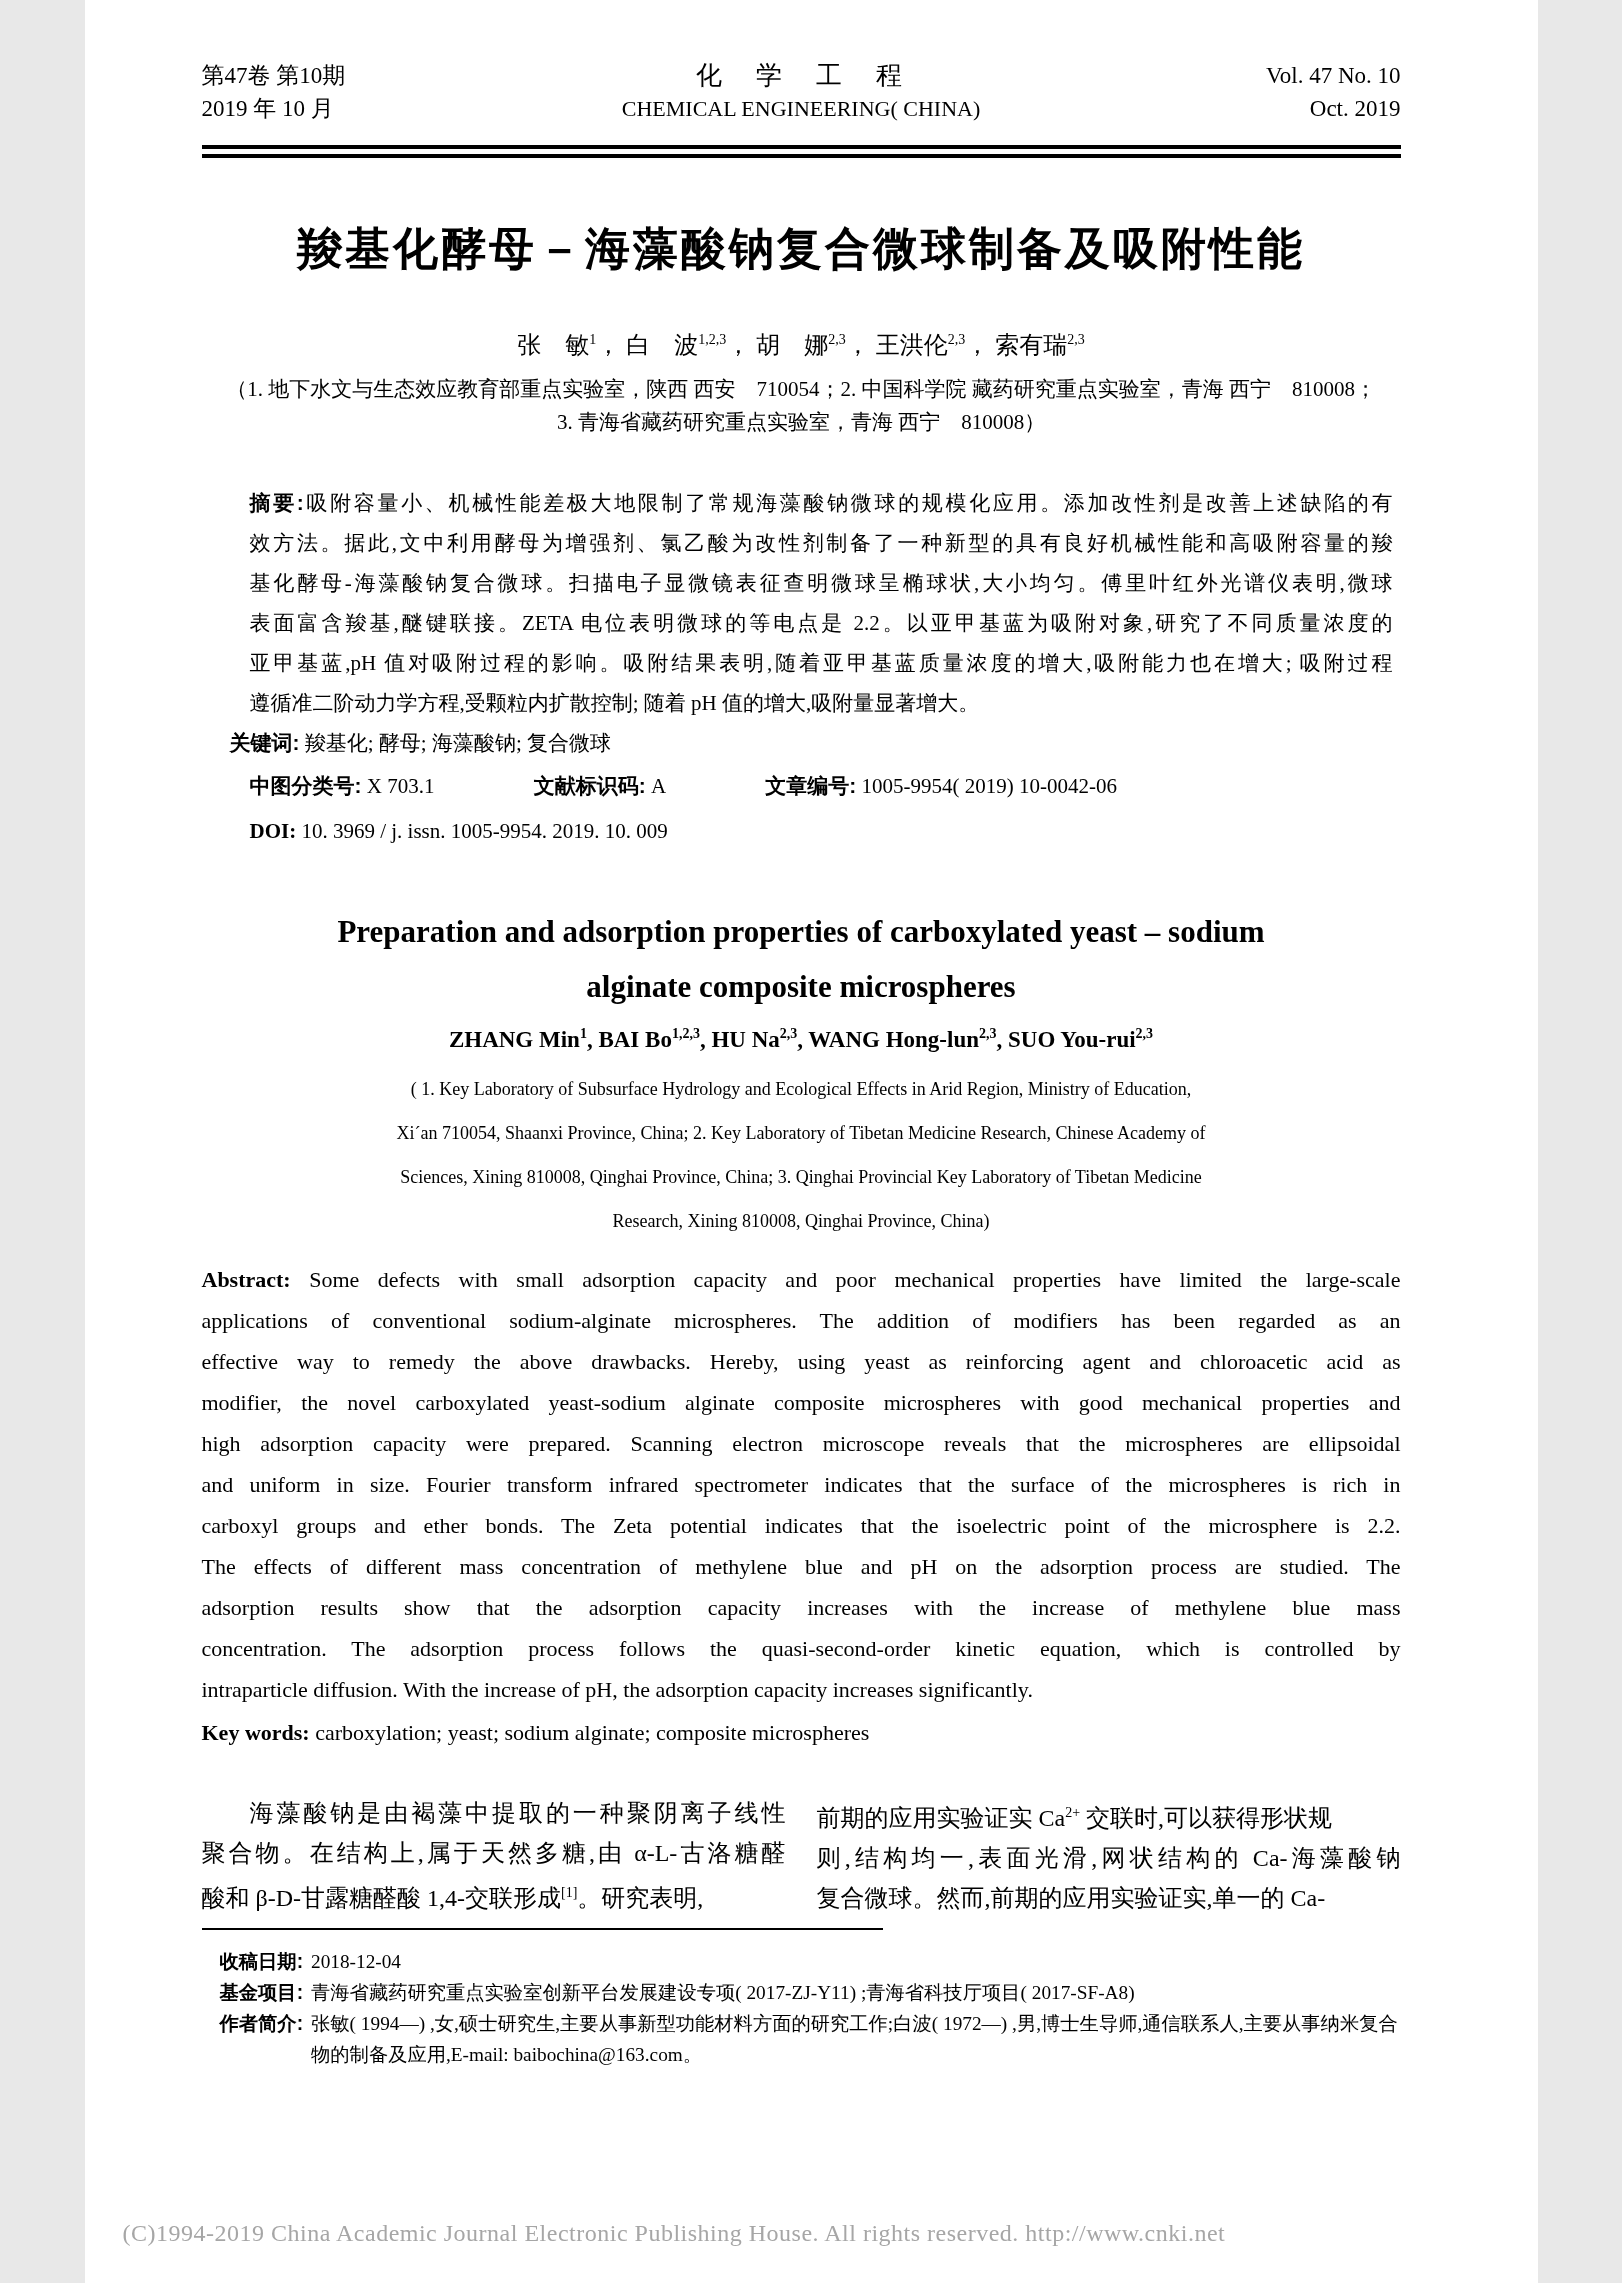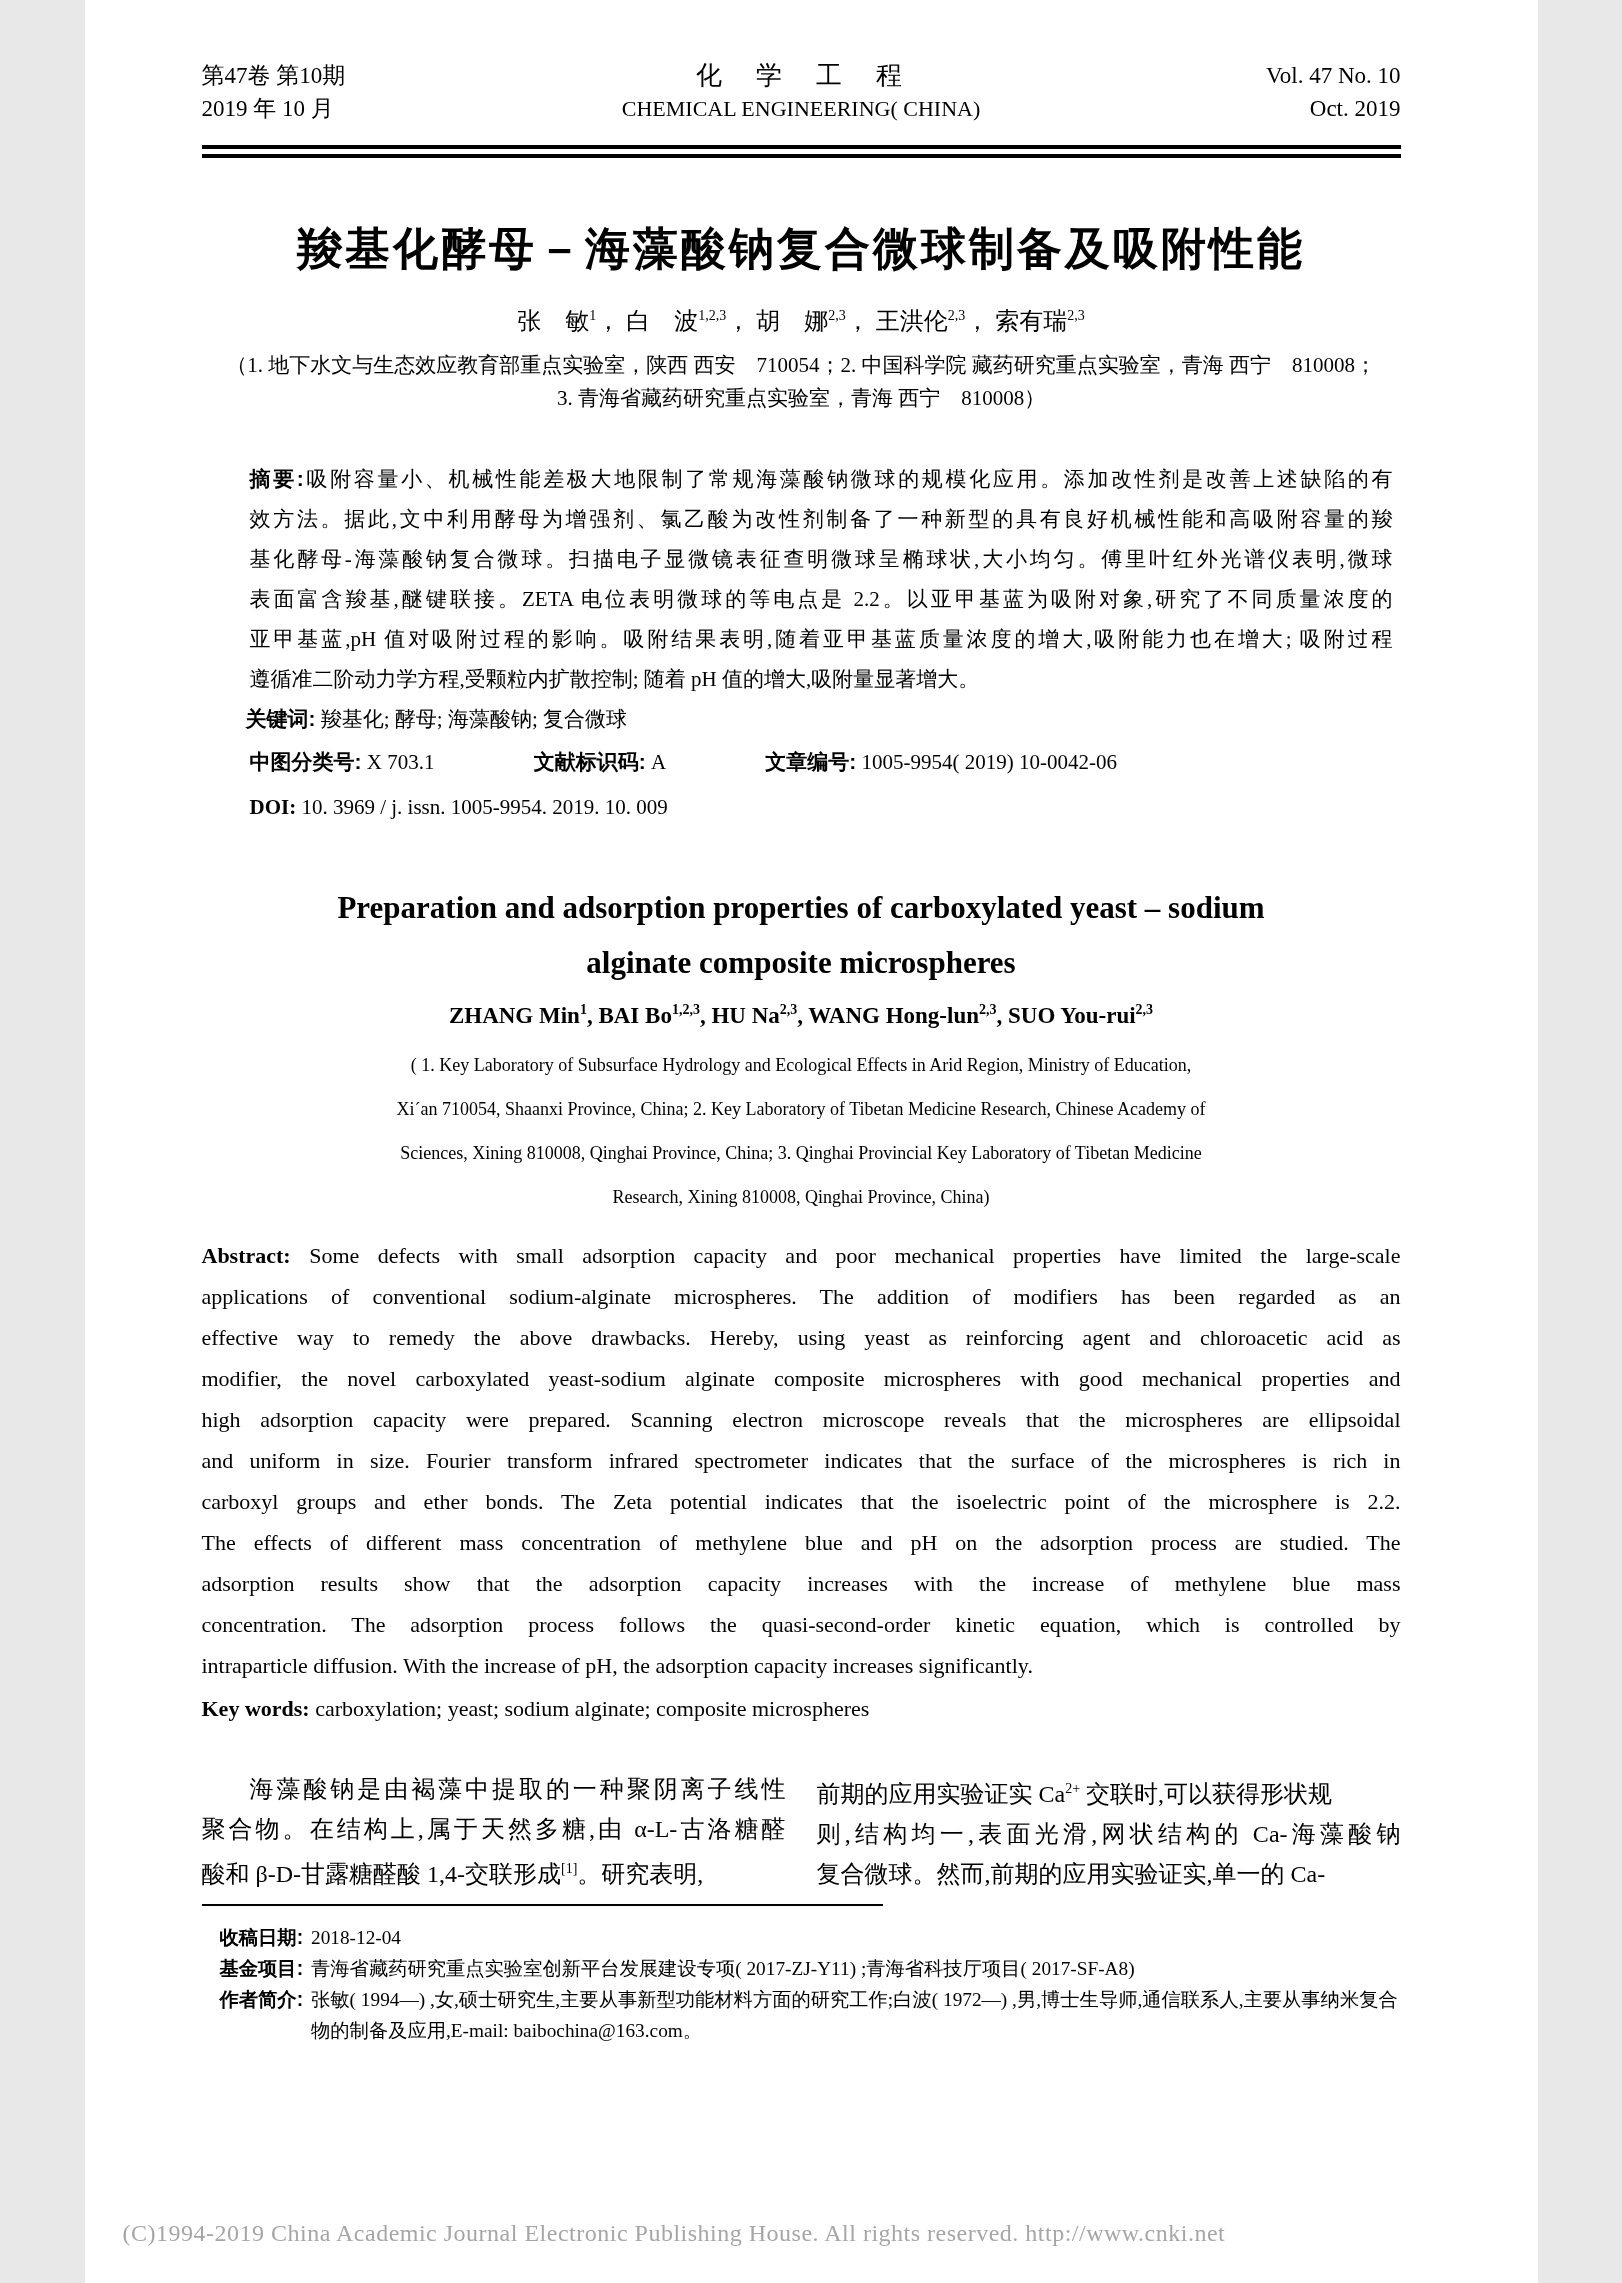--- a/index.html
+++ b/index.html
@@ -20,30 +20,30 @@
   .hdr .col { line-height:33px; font-size:23px; }
   .hdr .c-left  { text-align:left;  min-width:218px; }
   .hdr .c-mid   { text-align:center; flex:1; }
   .hdr .c-right { text-align:right; min-width:218px; }
   .journal-cn { font-size:26px; letter-spacing:4px; }
   .journal-en { font-size:22px; }
   .hdr-rule { margin-top:20px; height:13px; border-top:4px solid #000; border-bottom:4px solid #000; }
 
   
   .title-cn { margin-top:61px; text-align:center; font-size:45px; font-weight:bold; letter-spacing:3px; }
-  .authors-cn { margin-top:26px; text-align:center; font-size:24px; }
+  .authors-cn { margin-top:50px; text-align:center; font-size:24px; }
   .authors-cn sup, .authors-en sup { font-size:14px; }
   .affil-cn { margin-top:12px; text-align:center; font-size:21px; line-height:33px; }
 
   
   .abs-cn { margin:44px 8px 0 48px; font-size:21px; line-height:40px; }
   .jline { text-align:justify; text-align-last:justify; }
   .jline.last { text-align-last:left; }
   .lab { font-family:"Liberation Sans", sans-serif; font-weight:bold; }
-  .meta-line { margin-left:44px; font-size:21px; line-height:40px; }
+  .meta-line { margin-left:28px; font-size:21px; line-height:40px; }
   .clc-line { margin-left:48px; font-size:21px; line-height:46px; }
   .clc-line .pair { margin-right:94px;text-align:right; }
   .doi-line { margin-left:48px; font-size:21px; line-height:44px; }
 
   
   .title-en { margin-top:51px; text-align:center; font-weight:bold; font-size:31px; line-height:55px; }
   .authors-en { margin-top:12px; text-align:center; font-weight:bold; font-size:23px; }
   .affil-en { margin-top:14px; text-align:center; font-size:18px; line-height:44px; }
   .abs-en { margin-top:16px; font-size:22px; line-height:41px; }
   .kw-en { font-size:22px; line-height:41px; margin-top:2px; }

